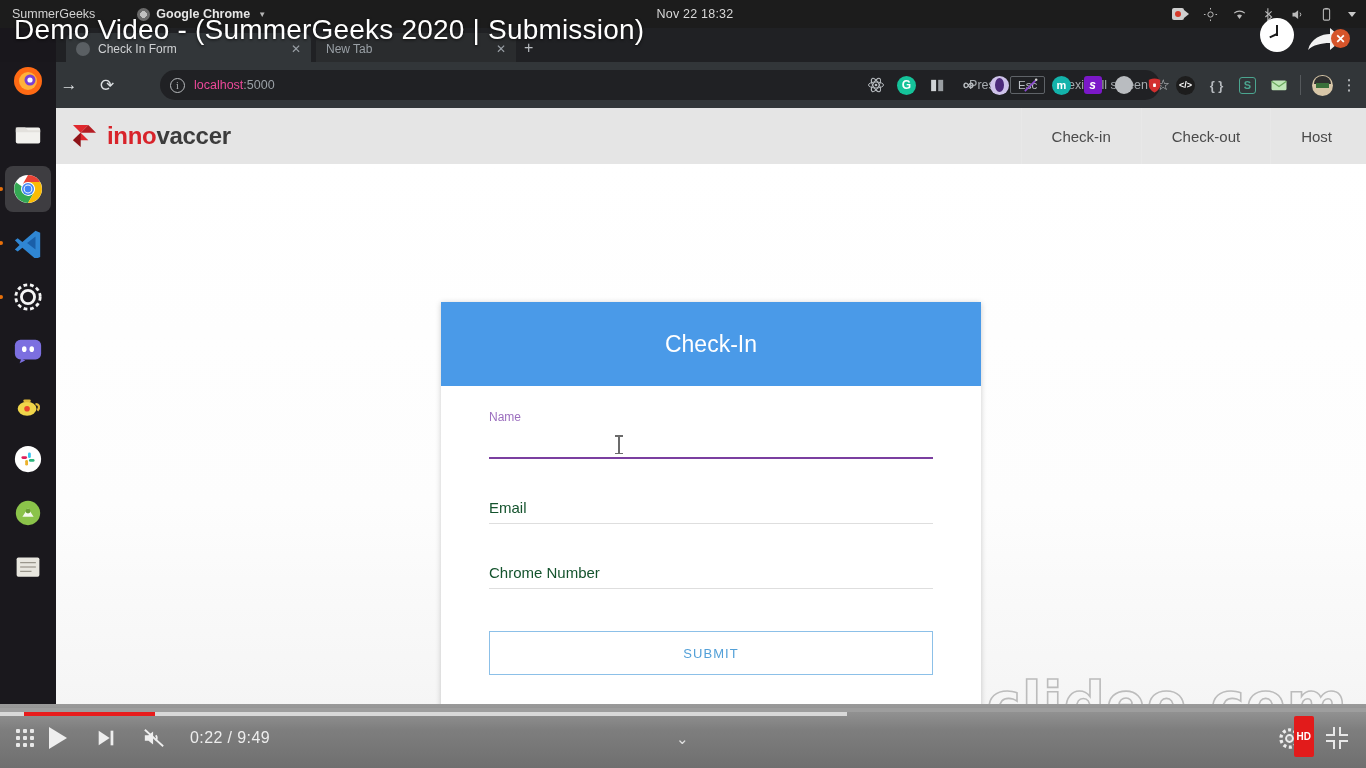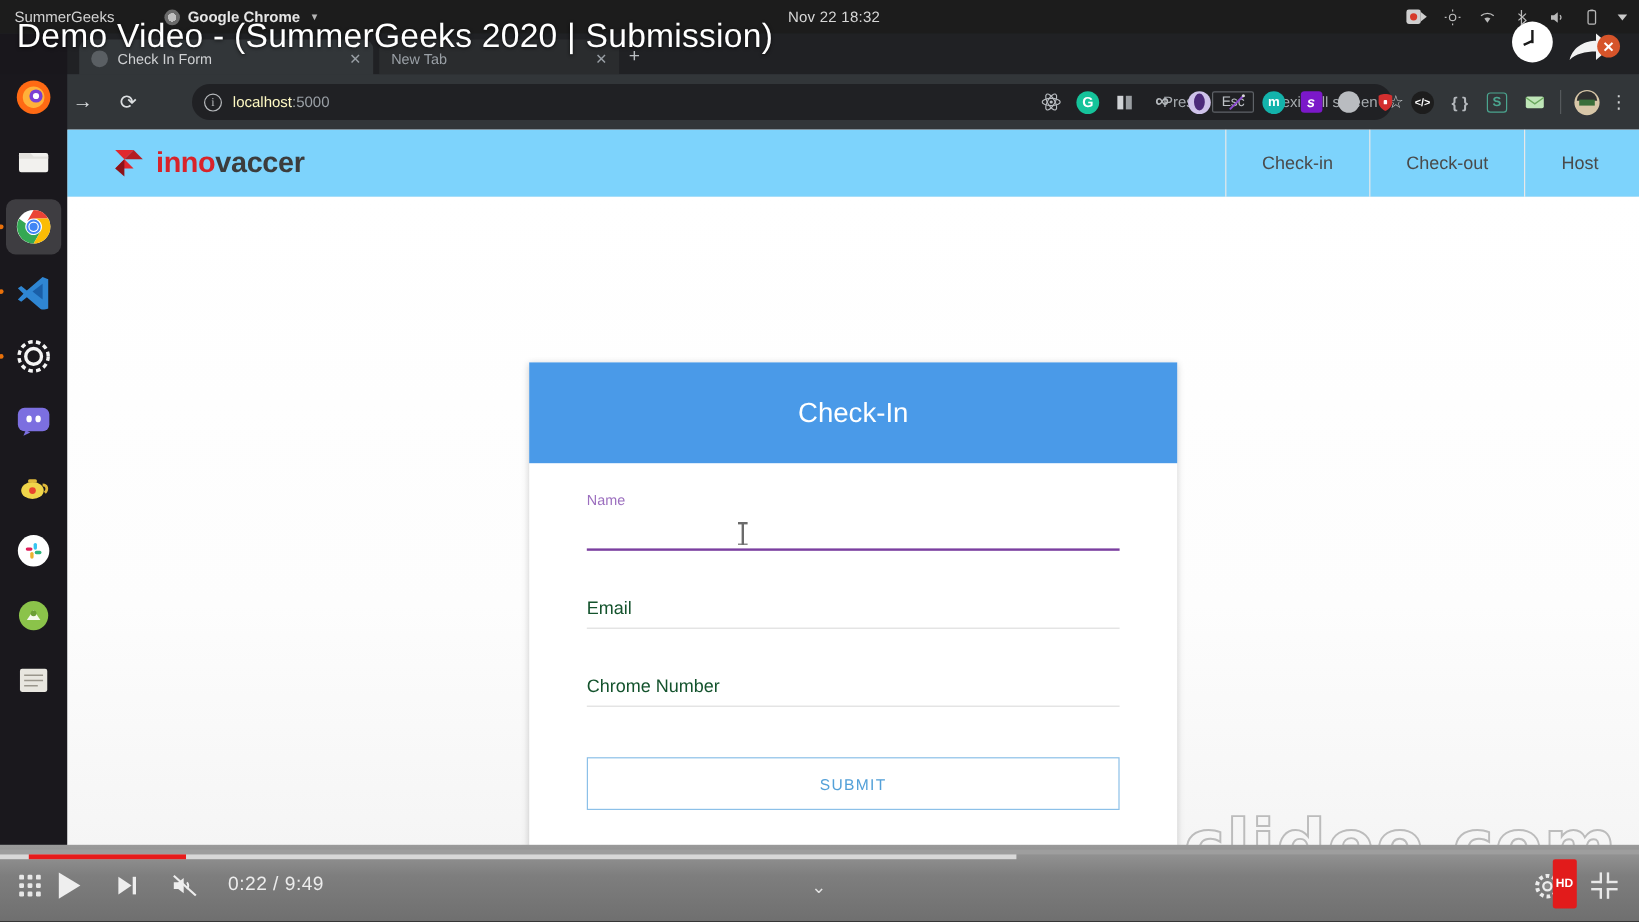--- a/index.html
+++ b/index.html
@@ -51,35 +51,34 @@
   .toolbar { position:relative; height:46px; background:#323639; display:flex; align-items:center; }
   .nav-btn { width:30px;height:30px;margin-left:8px; display:flex;align-items:center;justify-content:center; color:#dcdfe1; font-size:17px;}
   .nav-btn:first-child{ margin-left:16px;}
   .omnibox {
     position:absolute; left:160px; top:8px; width:1000px; height:30px;
     background:#202124; border-radius:15px; display:flex; align-items:center; padding:0 10px;
   }
   .omni-info{ width:15px;height:15px;border-radius:50%;border:1.4px solid #b7babd; color:#b7babd; font-size:10px;
               display:flex;align-items:center;justify-content:center; font-family:"Liberation Serif",serif; flex:0 0 auto;}
   .omni-url{ margin-left:9px; font-size:12.5px; color:#e8eaed;}
-  .omni-url .host{ color:#fef9c3;} .omni-url .port{ color:#9aa0a6;}
+  .omni-url .host{ color:#ec4899;} .omni-url .port{ color:#9aa0a6;}
   .omni-fs { margin-left:auto; display:flex; align-items:center; gap:9px; color:#a6abaf; font-size:12.5px; padding-right:2px;}
   .esc-key{ border:1px solid #5f6368; border-radius:2px; padding:2px 7px; font-size:11.5px; color:#bdc1c6;}
   .star { position:absolute; right:196px; top:14px; color:#c7cacd; font-size:15px;}
   .ext-row{ position:absolute; right:8px; top:0; height:46px; display:flex; align-items:center; gap:0; }
   .ext{ width:23px;height:23px; margin:0 4px; display:flex;align-items:center;justify-content:center; font-size:11px; font-weight:700;}
   .ext-sep{ width:1px;height:20px;background:#55595c;margin:0 6px;}
   .kebab{ color:#cfd2d4; font-size:15px; width:18px; text-align:center; margin-left:2px;}
 
   
   .page { position:absolute; top:80px; left:56px; width:1310px; height:624px; background:#fff; overflow:hidden; }
   .site-header {
-    position:relative; height:56px; background:#7dd3fc; display:flex; align-items:center;
+    position:relative; height:56px; background:#e5e5e5; display:flex; align-items:center;
     box-shadow: 0 1px 3px rgba(0,0,0,.16);
-    padding-left: 23px;
   }
   .brand { display:flex; align-items:center; gap:10px; margin-left:16px; }
   .brand-mark { width:25px; height:24px; position:relative; flex:0 0 auto;}
   .brand-txt { font-size:24px; font-weight:700; letter-spacing:-.3px; }
   .brand-txt .a{ color:#d8232a; } .brand-txt .b{ color:#3c3c3c; }
   .site-nav { margin-left:auto; display:flex; height:56px; align-items:stretch; }
   .nav-link {
     display:flex; align-items:center; padding:0 30px; font-size:15px; color:#4a4a4a;
     border-left:1px solid #e8e8e8;
   }

